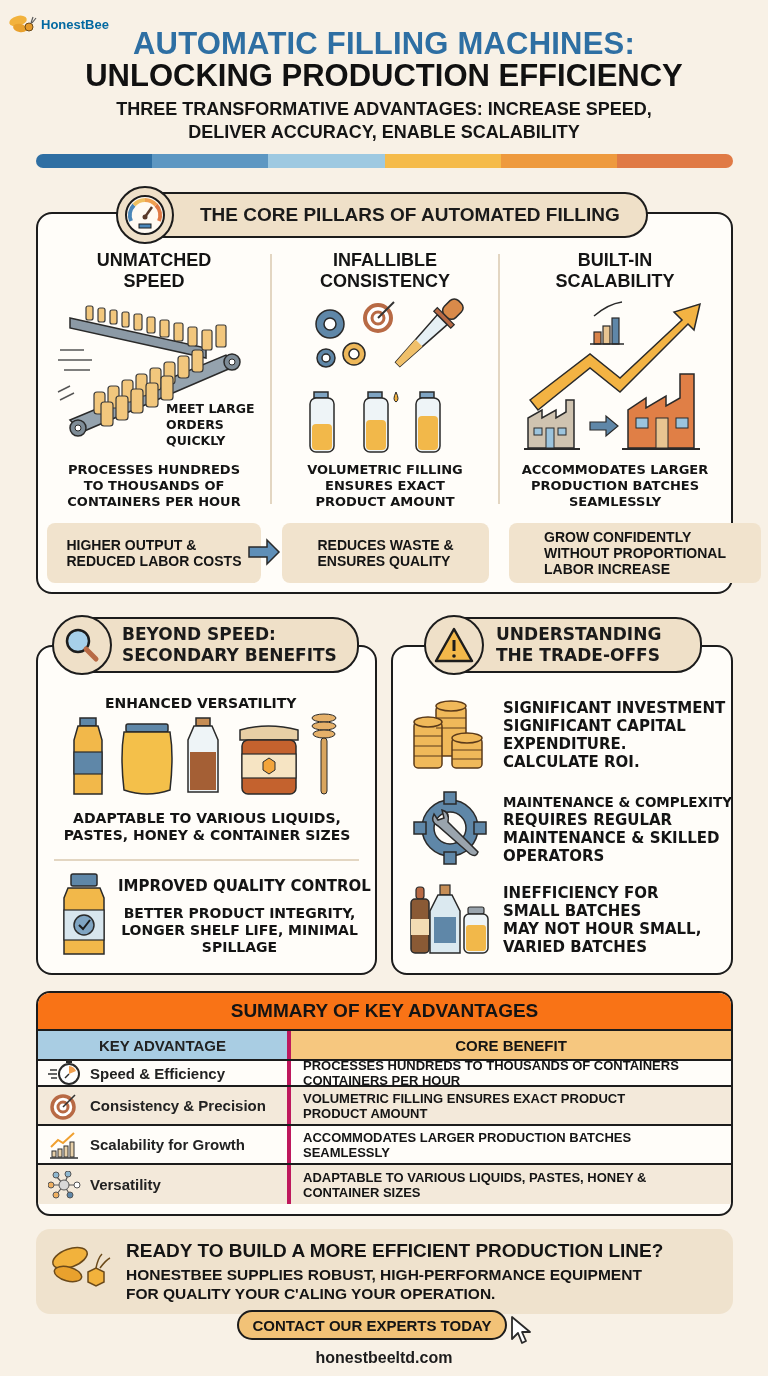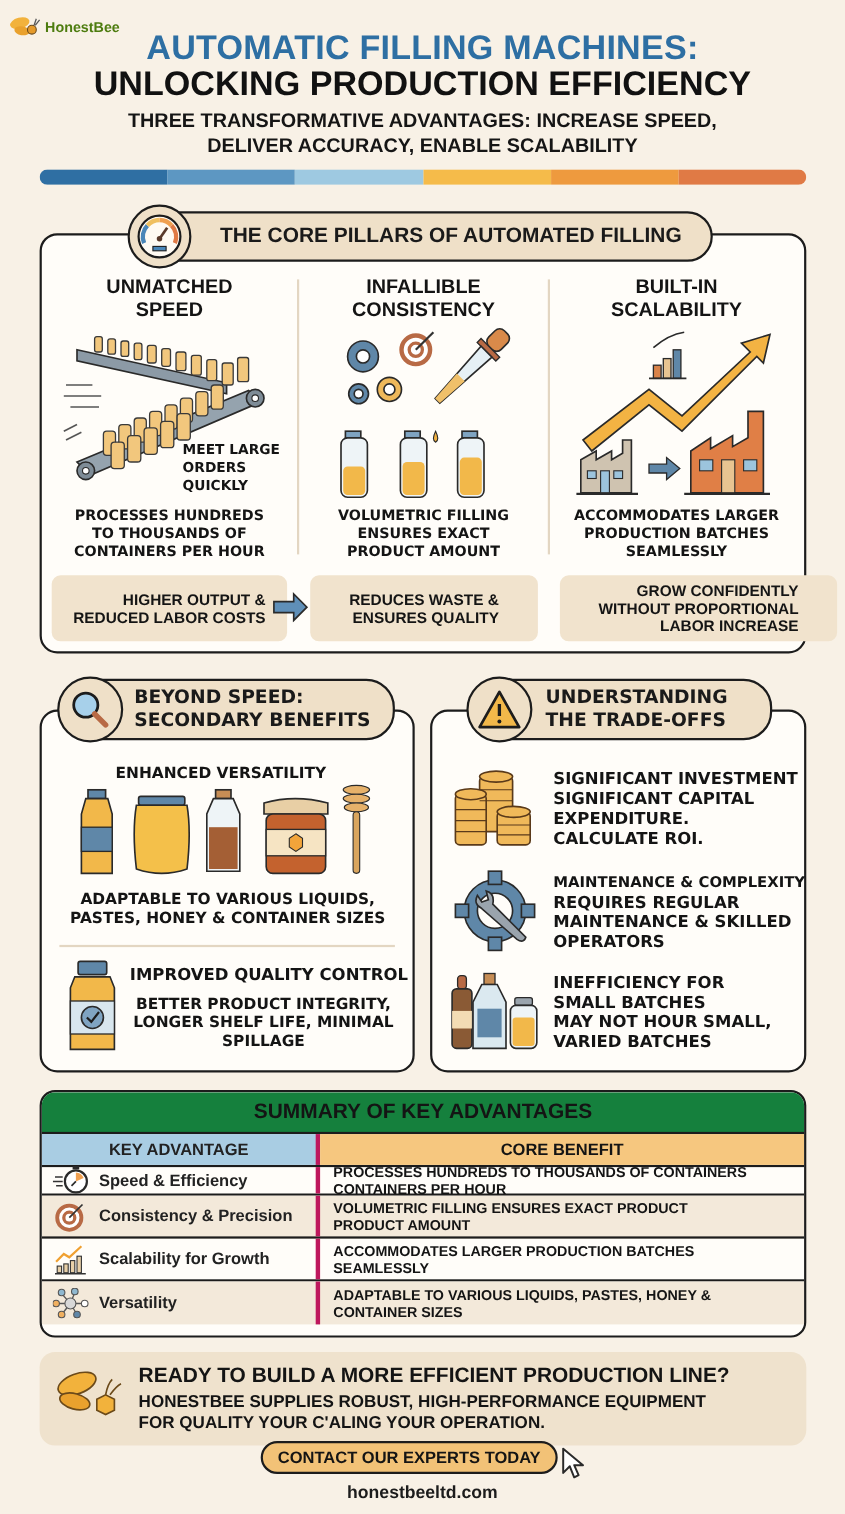--- a/index.html
+++ b/index.html
@@ -2,44 +2,44 @@
 <html><head>
 <meta charset="utf-8">
 <style>
   * { box-sizing: border-box; margin: 0; padding: 0; }
   html, body { width: 768px; height: 1376px; background: #f8f1e6; overflow: hidden; }
   body { font-family: "DejaVu Sans", "Liberation Sans", sans-serif; color: #141414; position: relative; }
   .abs { position: absolute; }
 
   
   .logo { left: 8px; top: 12px; display: flex; align-items: center; gap: 3px; }
-  .logo-text { font-family: "Liberation Sans", sans-serif; font-weight: bold; font-size: 13px; color: #4d7c0f; }
+  .logo-text { font-family: "Liberation Sans", sans-serif; font-weight: bold; font-size: 13px; color: #0369a1; }
   .title1 { left: 0; width: 768px; top: 26px; text-align: center; font-family: "Liberation Sans", sans-serif; font-weight: bold; font-size: 31px; color: #2e6fa3; letter-spacing: 0.2px; }
   .title2 { left: 0; width: 768px; top: 58px; text-align: center; font-family: "Liberation Sans", sans-serif; font-weight: bold; font-size: 31px; color: #111; }
   .subtitle { left: 0; width: 768px; top: 98px; text-align: center; font-family: "Liberation Sans", sans-serif; font-weight: bold; font-size: 18px; line-height: 23px; color: #151515; }
   .colorbar { left: 36px; top: 154px; width: 697px; height: 14px; border-radius: 7px; overflow: hidden; display: flex; }
   .colorbar div { flex: 1; height: 100%; }
 
   
   .panel { background: #fffdf9; border: 2.5px solid #1c1c1c; border-radius: 16px; }
   .pill { background: #efe0c8; border: 2.5px solid #1c1c1c; border-radius: 26px; display: flex; align-items: center; }
   .pill-icon { width: 56px; height: 56px; border-radius: 50%; border: 2.5px solid #1c1c1c; background: #efe0c8; display: flex; align-items: center; justify-content: center; flex-shrink: 0; }
   .pill-text { font-weight: bold; color: #1a1a1a; }
 
   .col-title { position: absolute; text-align: center; font-family: "Liberation Sans", sans-serif; font-weight: bold; font-size: 18px; line-height: 21px; }
   .col-desc { position: absolute; text-align: center; font-weight: bold; font-size: 13px; line-height: 16px; }
-  .benefit-box { position: absolute; background: #f1e3cd; border-radius: 8px; display: flex; align-items: center; justify-content: center; text-align: right; font-family: "Liberation Sans", sans-serif; font-weight: bold; font-size: 14px; line-height: 16px; }
+  .benefit-box { position: absolute; background: #f1e3cd; border-radius: 8px; display: flex; align-items: center; justify-content: center; text-align: left; font-family: "Liberation Sans", sans-serif; font-weight: bold; font-size: 14px; line-height: 16px; }
   .vdiv { position: absolute; width: 1.5px; background: #e3d6c2; }
 
   .sec-text { position: absolute; font-weight: bold; font-size: 14px; line-height: 17px; }
   .sec-head { font-weight: bold; font-size: 15px; line-height: 18px; }
 
   
   .tbl { left: 36px; top: 991px; width: 697px; height: 225px; border: 2.5px solid #1c1c1c; border-radius: 14px; overflow: hidden; background: #fffdf9; }
-  .tbl-title { height: 38px; background: #15803d; display: flex; align-items: center; justify-content: center; font-family: "Liberation Sans", sans-serif; font-weight: bold; font-size: 19px; border-bottom: 2px solid #1c1c1c; }
+  .tbl-title { height: 38px; background: #f97316; display: flex; align-items: center; justify-content: center; font-family: "Liberation Sans", sans-serif; font-weight: bold; font-size: 19px; border-bottom: 2px solid #1c1c1c; }
   .tbl-row { display: flex; border-bottom: 2px solid #1c1c1c; }
   .tbl-row:last-child { border-bottom: none; }
   .tbl-c1 { width: 253px; border-right: 4px solid #be185d; display: flex; align-items: center; padding-left: 10px; gap: 8px; font-family: "Liberation Sans", sans-serif; font-size: 15px; font-weight: bold; color: #222; }
   .tbl-c2 { flex: 1; display: flex; align-items: center; padding-left: 12px; font-family: "Liberation Sans", sans-serif; font-weight: bold; font-size: 13px; line-height: 15px; }
   .tbl-head .tbl-c1 { background: #a9cde3; justify-content: center; padding-left: 0; font-size: 15px; }
   .tbl-head .tbl-c2 { background: #f6c77f; justify-content: center; padding-left: 0; font-size: 15px; }
   .row-alt { background: #f3e9da; }
 
   
   .cta { left: 36px; top: 1229px; width: 697px; height: 85px; background: #efe2cd; border-radius: 14px; }

